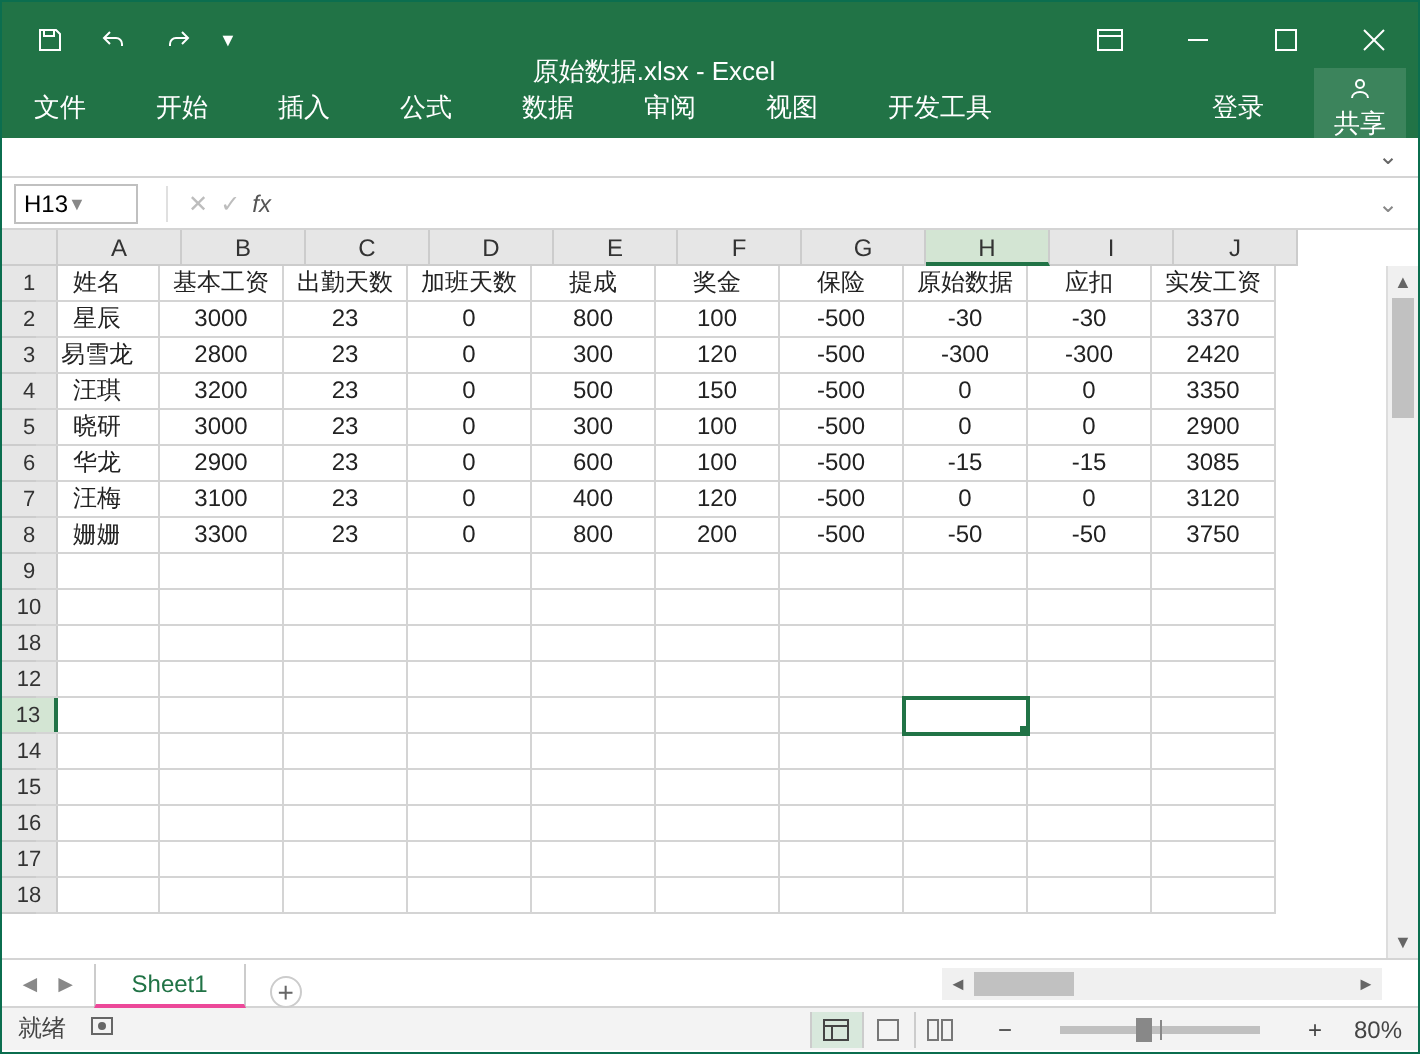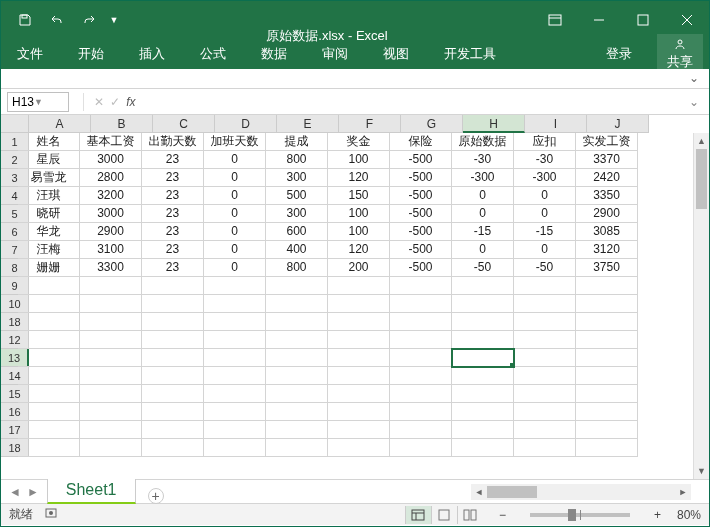--- a/index.html
+++ b/index.html
@@ -46,21 +46,21 @@
   .sel { outline: 2px solid #217346; outline-offset: -1px; position: relative; }
   .sel::after { content: ""; position: absolute; right: -3px; bottom: -3px; width: 6px; height: 6px; background: #217346; }
   .vscroll { position: absolute; right: 0; top: 18px; width: 16px; bottom: 0; background: #f0f0f0; border-left: 1px solid #ddd; }
   .vscroll .track { position: absolute; top: 16px; bottom: 16px; left: 2px; right: 2px; }
   .vscroll .thumb { position: absolute; top: 0; height: 60px; left: 0; right: 0; background: #c1c1c1; }
   .vscroll .btn { position: absolute; left: 0; right: 0; height: 16px; text-align: center; font-size: 9px; color: #666; line-height: 16px; }
   
   .sheet-bar { height: 24px; display: flex; align-items: center; border-top: 1px solid #d4d4d4; background: #fff; }
   .sheet-nav { display: flex; padding: 0 8px; gap: 6px; color: #888; }
   .sheet-tabs { display: flex; align-items: flex-end; height: 24px; }
-  .sheet-tab { padding: 3px 18px; border: 1px solid #ccc; border-top: none; background: #fff; font-size: 16px; color: #217346; border-bottom: 2px solid #84cc16; margin-top: -1px; }
+  .sheet-tab { padding: 3px 18px; border: 1px solid #ccc; border-top: none; background: #fff; font-size: 12px; color: #217346; border-bottom: 2px solid #ec4899; margin-top: -1px; }
   .sheet-add { width: 24px; text-align: center; color: #666; font-size: 14px; border: 1px solid #ccc; border-radius: 50%; width: 16px; height: 16px; line-height: 14px; margin-left: 12px; }
   .sheet-sep { flex: 1; }
   .hscroll { width: 220px; height: 16px; display: flex; align-items: center; background: #f0f0f0; margin-right: 18px; }
   .hscroll .btn { width: 16px; text-align: center; font-size: 9px; color: #666; }
   .hscroll .track { flex: 1; height: 12px; position: relative; }
   .hscroll .thumb { position: absolute; left: 0; width: 50px; top: 0; bottom: 0; background: #c1c1c1; }
   
   .status-bar { height: 22px; background: #f3f3f3; border-top: 1px solid #d4d4d4; display: flex; align-items: center; font-size: 12px; color: #444; padding: 0 8px; gap: 12px; }
   .status-sep { flex: 1; }
   .view-btns { display: flex; gap: 0; }

